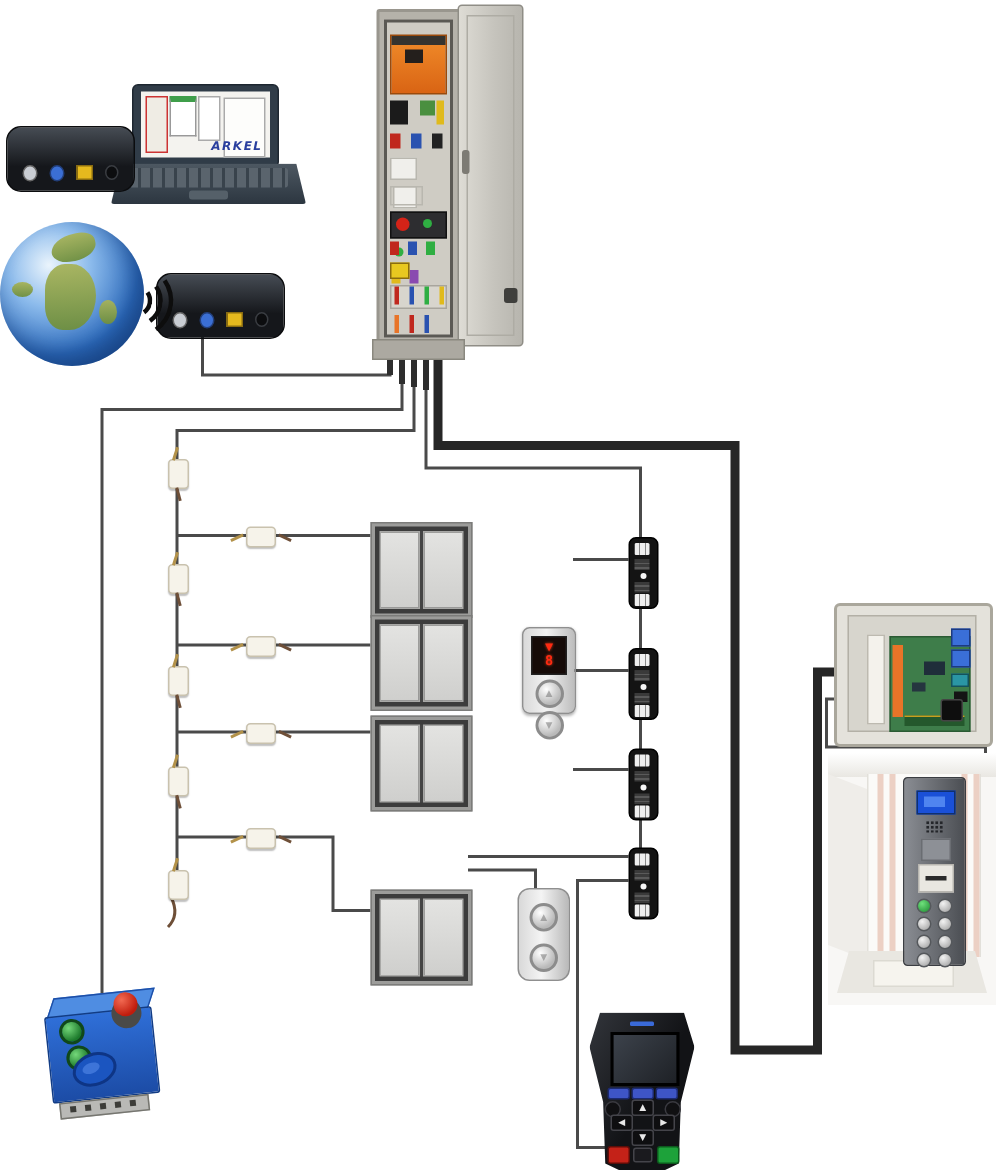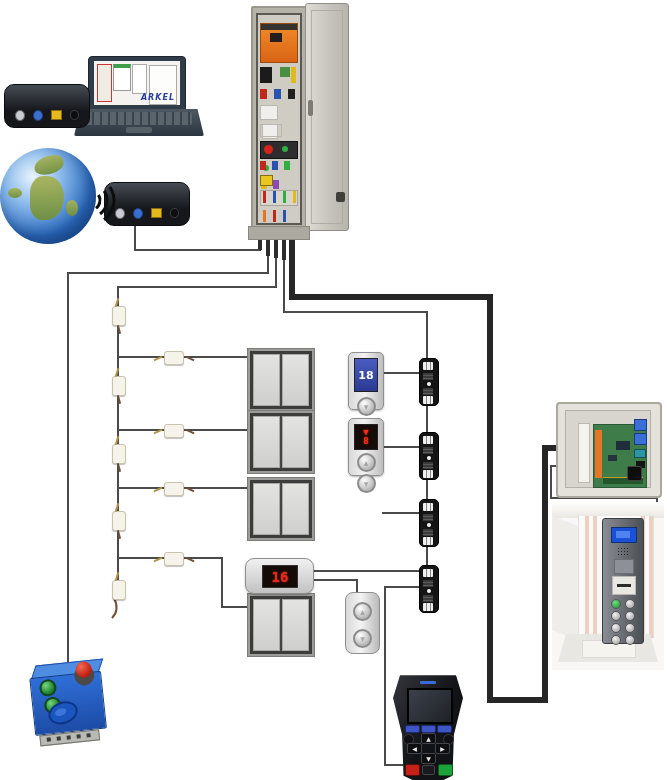--- a/index.html
+++ b/index.html
@@ -365,26 +365,20 @@
     </div>
   <div class="comp door" style="left:247px;top:593px;">
     <div class="frame">
         <div class="leaves">
           <div class="leaf"></div>
           <div class="leaf"></div>
         </div>
       </div>
     </div>
 
-  <div class="comp lop" style="left:348px;top:352px;height:56px;">
-    <div class="lcd-blue">18</div>
-    <div class="rbtn">
-        <span class="glyph-dim">▼</span>
-      </div>
-  </div>
   <div class="comp lop" style="left:348px;top:418px;height:56px;">
     <div class="seg" style="height:24px;font-size:9px;">
       <span>▼</span>
       <span>8</span>
     </div>
     <div class="rbtn" style="margin-top:3px;">
         <span class="glyph-dim">▲</span>
       </div>
     <div class="rbtn" style="margin-top:2px;">
         <span class="glyph-dim">▼</span>
@@ -413,23 +407,20 @@
       <div class="t" style="top:37px;"></div>
     </div>
   <div class="comp node" style="left:419px;top:565px;">
     <div class="t" style="top:3px;"></div>
       <div class="m" style="top:14px;"></div>
       <div class="dot" style="top:23px;"></div>
       <div class="m" style="top:29px;"></div>
       <div class="t" style="top:37px;"></div>
     </div>
 
-  <div class="comp cdisp">
-    <div class="win">16</div>
-  </div>
   <div class="comp cbtns">
     <div class="rbtn" style="margin-top:9px;">
         <span class="glyph-dim">▲</span>
       </div>
     <div class="rbtn" style="margin-top:8px;">
         <span class="glyph-dim">▼</span>
       </div>
   </div>
 
   <div class="comp hand">

